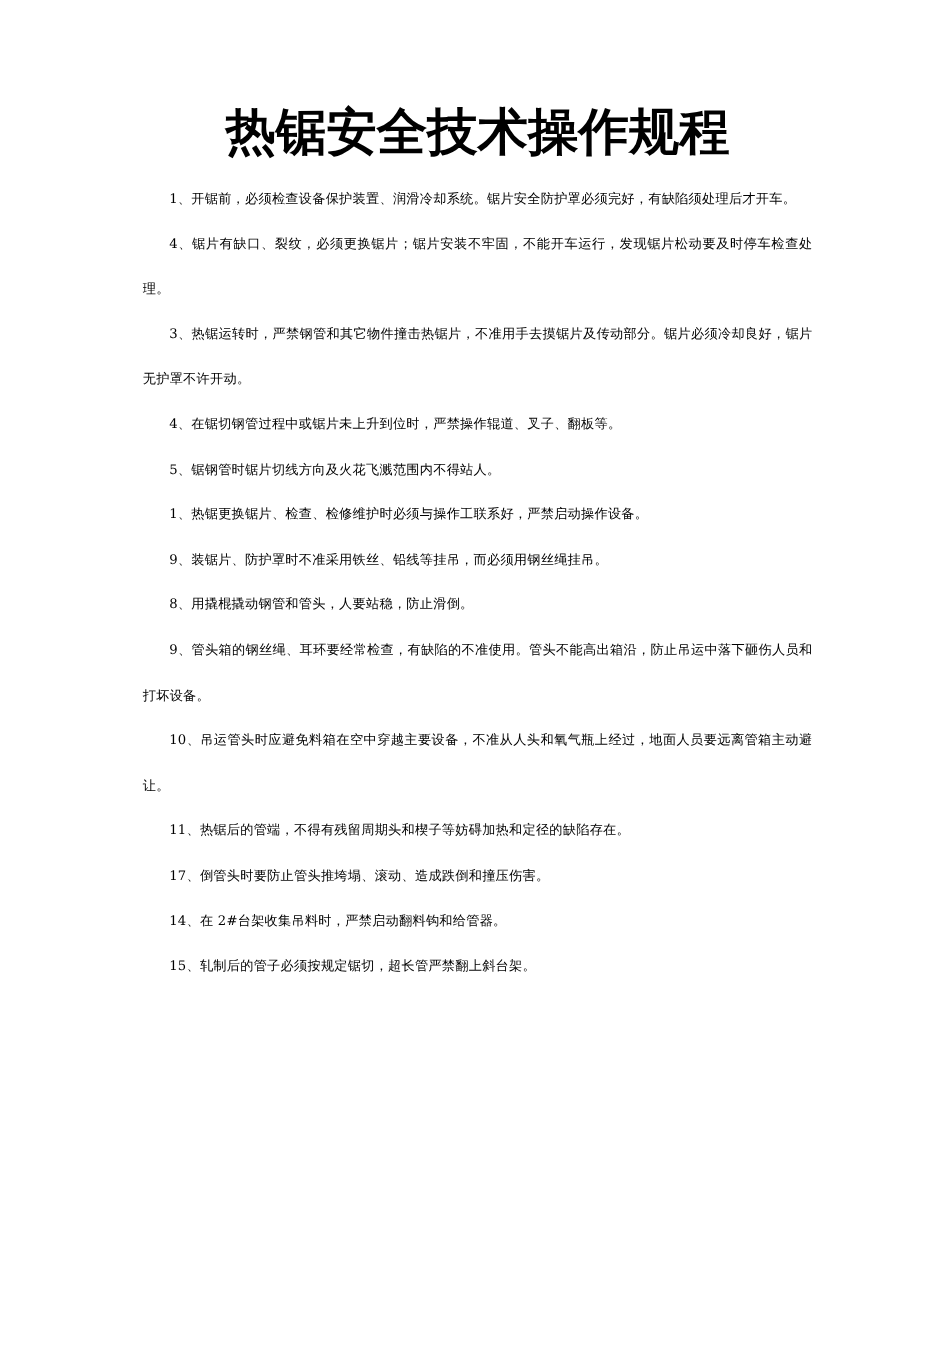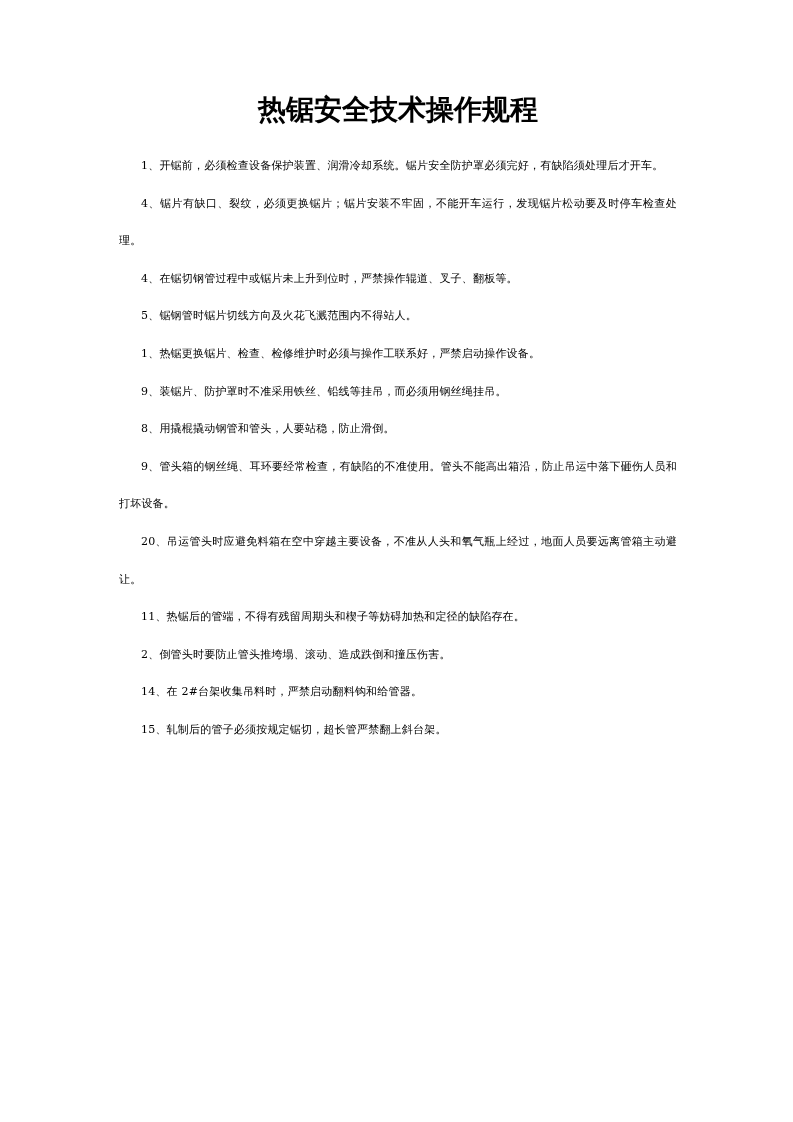--- a/index.html
+++ b/index.html
@@ -1,34 +1,35 @@
 <!DOCTYPE html>
 <html><head>
 <meta charset="utf-8">
 <style>
   html, body { margin: 0; padding: 0; background: #ffffff; }
   body { width: 793px; height: 1122px; position: relative; overflow: hidden;
          font-family: "DejaVu Serif", "Liberation Serif", serif; color: #000; }
   .page { position: absolute; left: 119px; top: 88px; width: 558px; }
   .title { text-align: center; font-family: "DejaVu Sans", "Liberation Sans", sans-serif;
-           font-size: 28px; line-height: 44px; height: 44px; margin: 0 0 15px 0; letter-spacing: 0px; }
+           font-size: 42px; line-height: 44px; height: 44px; margin: 0 0 15px 0; letter-spacing: 0px; }
   .para { font-size: 11px; line-height: 37.6px; margin: 0; text-indent: 2em;
           text-align: justify; text-align-last: left; letter-spacing: 0.2px; }
 </style>
 </head>
 <body>
 
 <div class="page">
   <h1 class="title">热锯安全技术操作规程</h1>
   <p class="para">1、开锯前，必须检查设备保护装置、润滑冷却系统。锯片安全防护罩必须完好，有缺陷须处理后才开车。</p>
   <p class="para">4、锯片有缺口、裂纹，必须更换锯片；锯片安装不牢固，不能开车运行，发现锯片松动要及时停车检查处理。</p>
+  <p class="para">3、热锯运转时，严禁钢管和其它物件撞击热锯片，不准用手去摸锯片及传动部分。锯片必须冷却良好，锯片无护罩不许开动。</p>
   <p class="para">4、在锯切钢管过程中或锯片未上升到位时，严禁操作辊道、叉子、翻板等。</p>
   <p class="para">5、锯钢管时锯片切线方向及火花飞溅范围内不得站人。</p>
   <p class="para">1、热锯更换锯片、检查、检修维护时必须与操作工联系好，严禁启动操作设备。</p>
   <p class="para">9、装锯片、防护罩时不准采用铁丝、铅线等挂吊，而必须用钢丝绳挂吊。</p>
   <p class="para">8、用撬棍撬动钢管和管头，人要站稳，防止滑倒。</p>
   <p class="para">9、管头箱的钢丝绳、耳环要经常检查，有缺陷的不准使用。管头不能高出箱沿，防止吊运中落下砸伤人员和打坏设备。</p>
-  <p class="para">20、吊运管头时应避免料箱在空中穿越主要设备，不准从人头和氧气瓶上经过，地面人员要远离管箱主动避让。</p>
+  <p class="para">10、吊运管头时应避免料箱在空中穿越主要设备，不准从人头和氧气瓶上经过，地面人员要远离管箱主动避让。</p>
   <p class="para">11、热锯后的管端，不得有残留周期头和楔子等妨碍加热和定径的缺陷存在。</p>
-  <p class="para">2、倒管头时要防止管头推垮塌、滚动、造成跌倒和撞压伤害。</p>
+  <p class="para">17、倒管头时要防止管头推垮塌、滚动、造成跌倒和撞压伤害。</p>
   <p class="para">14、在 2#台架收集吊料时，严禁启动翻料钩和给管器。</p>
   <p class="para">15、轧制后的管子必须按规定锯切，超长管严禁翻上斜台架。</p>
 </div>
 
 </body></html>

